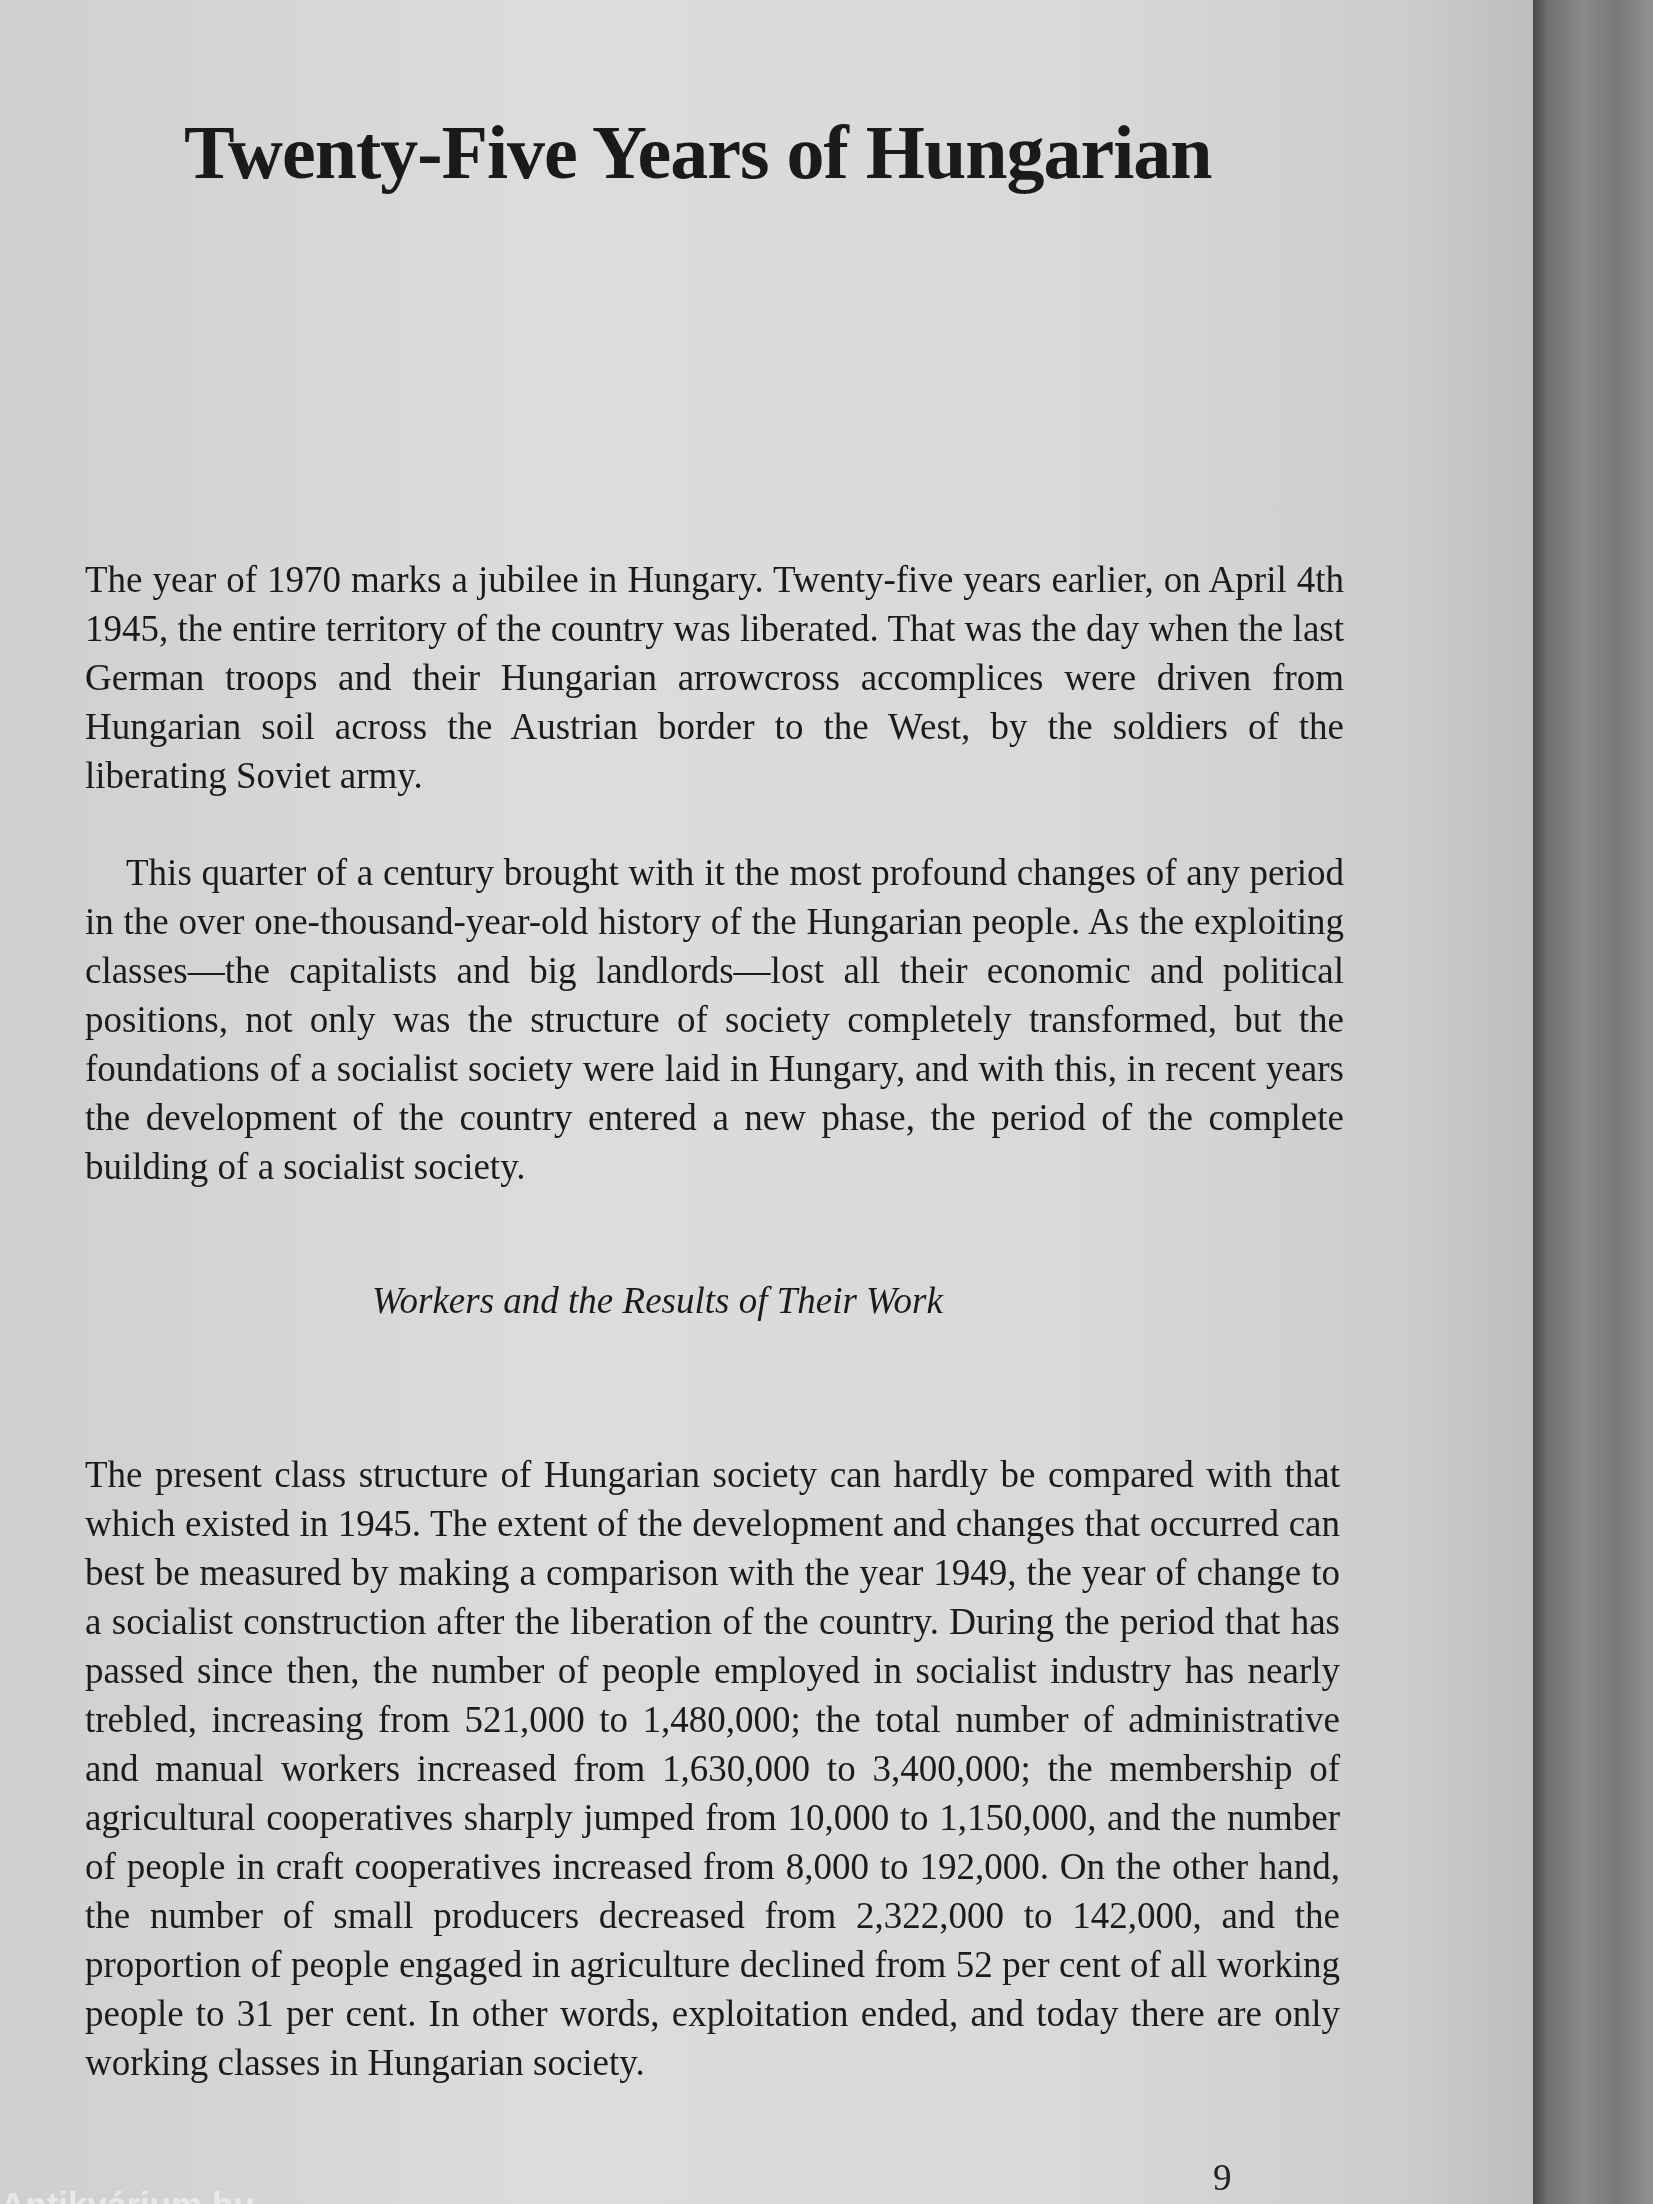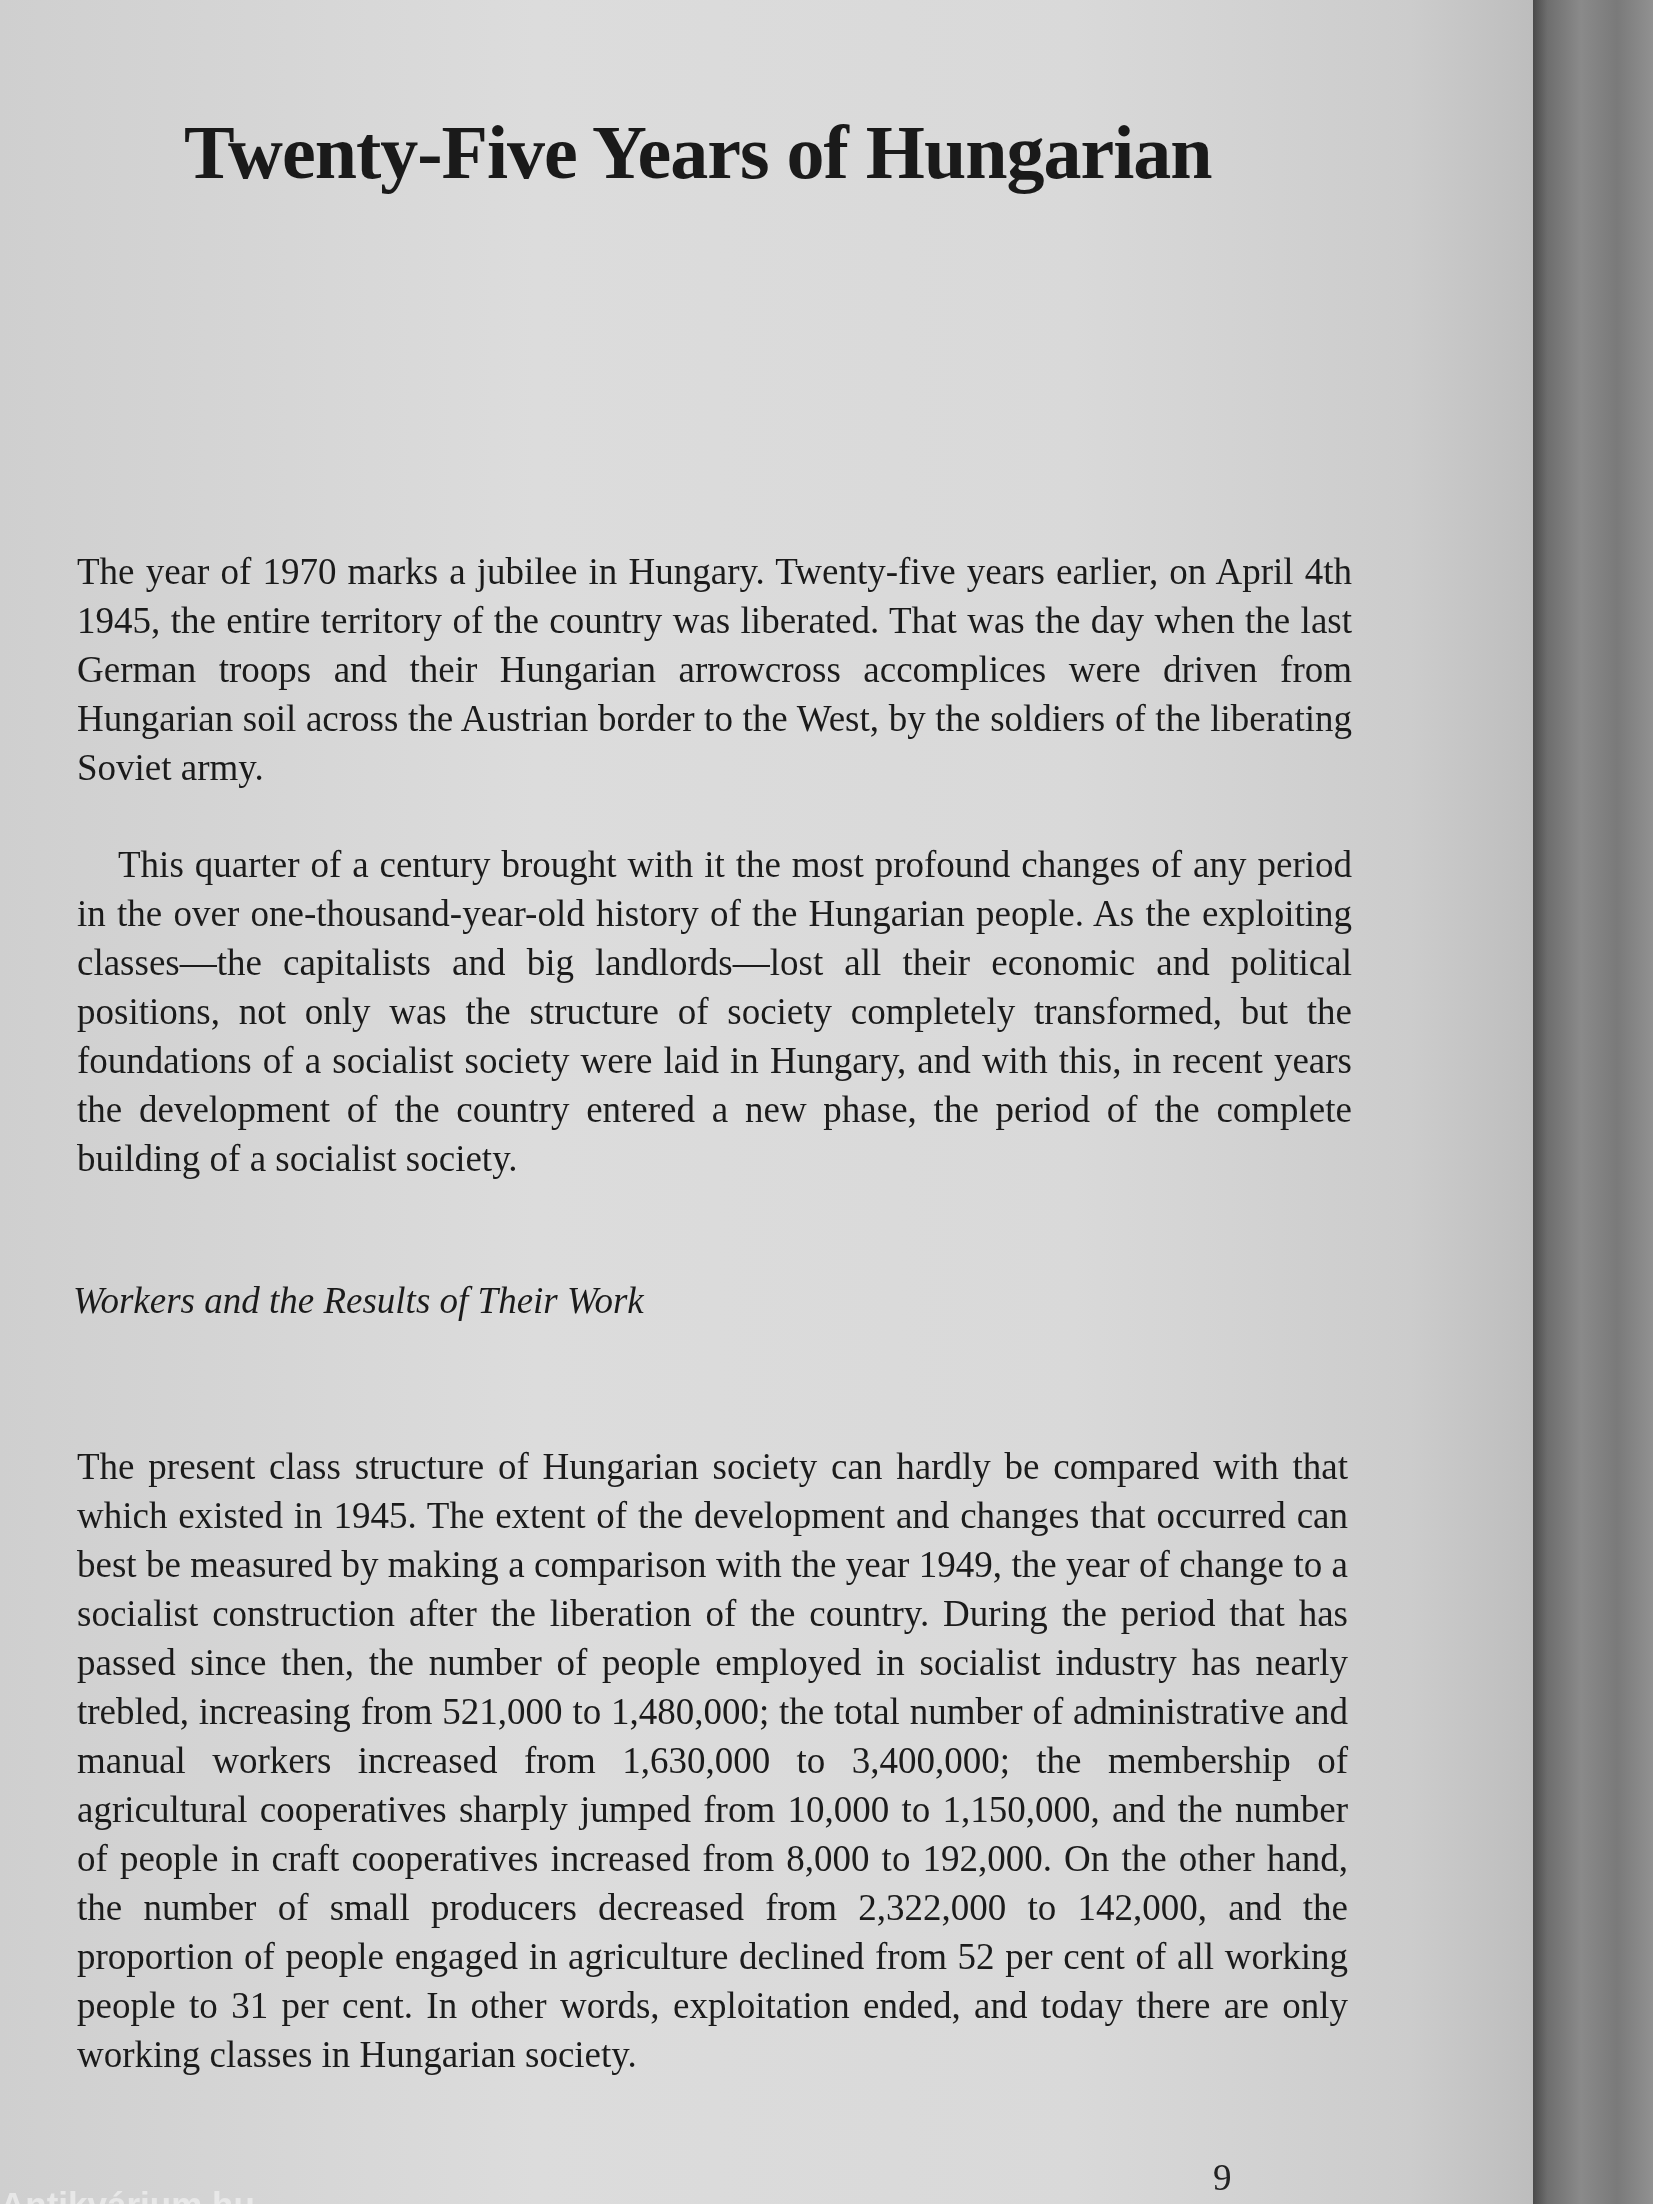--- a/index.html
+++ b/index.html
@@ -22,27 +22,27 @@
     position: absolute; left: 184px; width: 1067px; top: 56px;
     text-align: left; color: #1a1a1a;
     font-size: 76px; line-height: 91px; letter-spacing: -1px;
   }
   .title .line2 { display: block; }
   .body-text {
     position: absolute; left: 73px; width: 1283px;
     color: #1b1b1b; font-size: 37px; line-height: 49px;
     text-align: justify; text-align-last: left;
   }
-  .body-text p { margin: 4px; }
+  .body-text p { margin: 12px; }
   .p1 { top: 543px; }
   .p2 { top: 836px; }
   .p2 p { text-indent: 41px; }
   .subhead {
     position: absolute; left: 73px; width: 1169px; top: 1279px;
-    text-align: left; font-style: italic; font-size: 37px; color: #1b1b1b;
+    text-align: center; font-style: italic; font-size: 37px; color: #1b1b1b;
   }
   .p3 { top: 1438px; width: 1279px; }
   .page-number {
     position: absolute; left: 1213px; top: 2156px; font-size: 37px; color: #222;
   }
   .watermark {
     position: absolute; left: 0; top: 2185px; font-family: "Liberation Sans", sans-serif;
     font-size: 35px; font-weight: bold; color: #eeeeee; opacity: 0.8;
   }
 </style>

